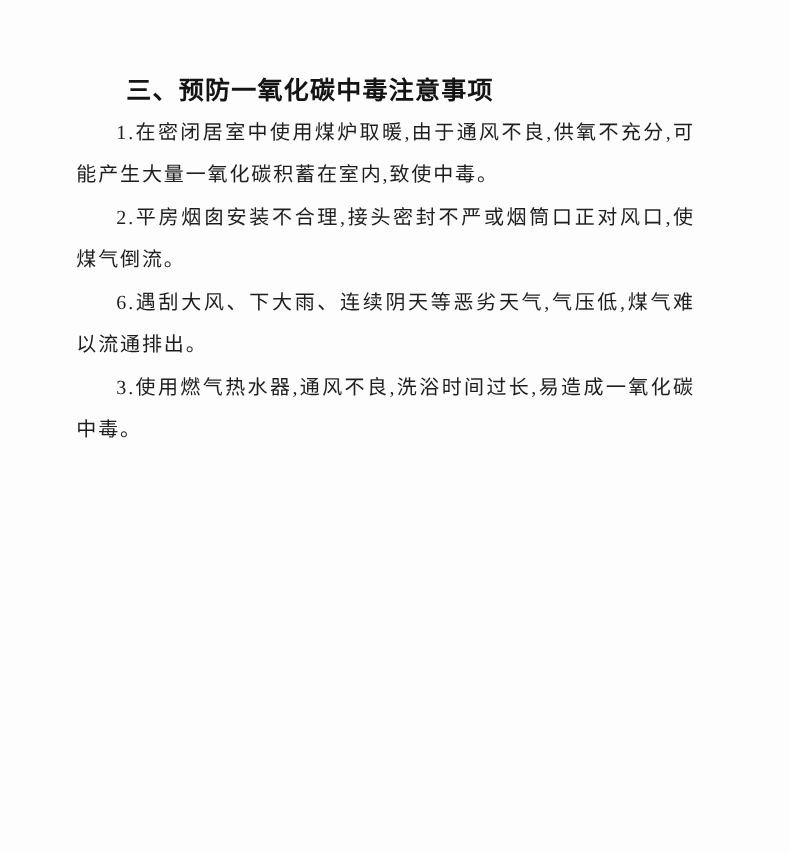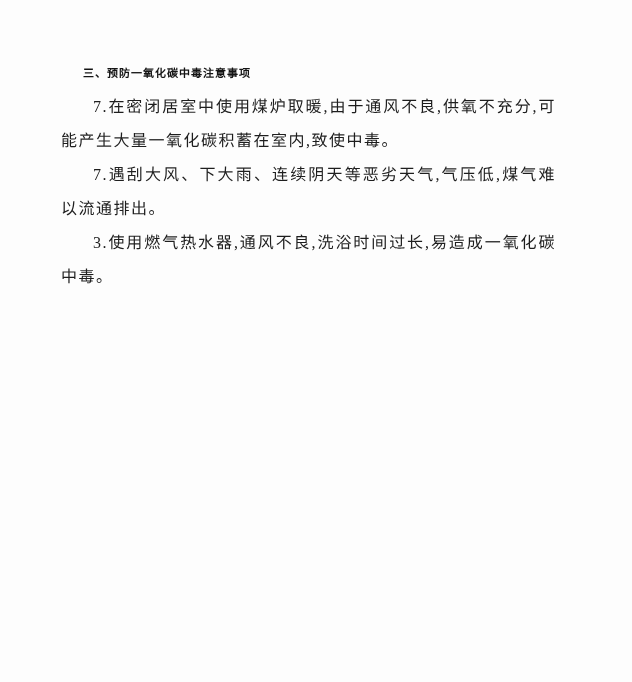--- a/index.html
+++ b/index.html
@@ -26,38 +26,39 @@
     font-size: 16px;
     line-height: 34px;
     letter-spacing: 1.5px;
     text-align: justify;
     text-justify: inter-ideograph;
     text-indent: 2em;
     font-weight: normal;
   }
   .heading {
     margin: 0;
-    font-size: 11px;
+    font-size: 20px;
     line-height: 34px;
     letter-spacing: 1px;
     text-indent: 2em;
     font-weight: bold;
     font-family: Liberation Sans, sans-serif;
     color: #141414;
   }
 </style>
 </head>
 <body>
 
 <div class="page">
 
 
   <h3 class="heading">三、预防一氧化碳中毒注意事项</h3>
 
 
-  <p class="para">7.在密闭居室中使用煤炉取暖,由于通风不良,供氧不充分,可能产生大量一氧化碳积蓄在室内,致使中毒。</p>
+  <p class="para">1.在密闭居室中使用煤炉取暖,由于通风不良,供氧不充分,可能产生大量一氧化碳积蓄在室内,致使中毒。</p>
 
+  <p class="para">2.平房烟囱安装不合理,接头密封不严或烟筒口正对风口,使煤气倒流。</p>
 
-  <p class="para">7.遇刮大风、下大雨、连续阴天等恶劣天气,气压低,煤气难以流通排出。</p>
+  <p class="para">6.遇刮大风、下大雨、连续阴天等恶劣天气,气压低,煤气难以流通排出。</p>
 
 
   <p class="para">3.使用燃气热水器,通风不良,洗浴时间过长,易造成一氧化碳中毒。</p>
 </div>
 
 </body></html>

